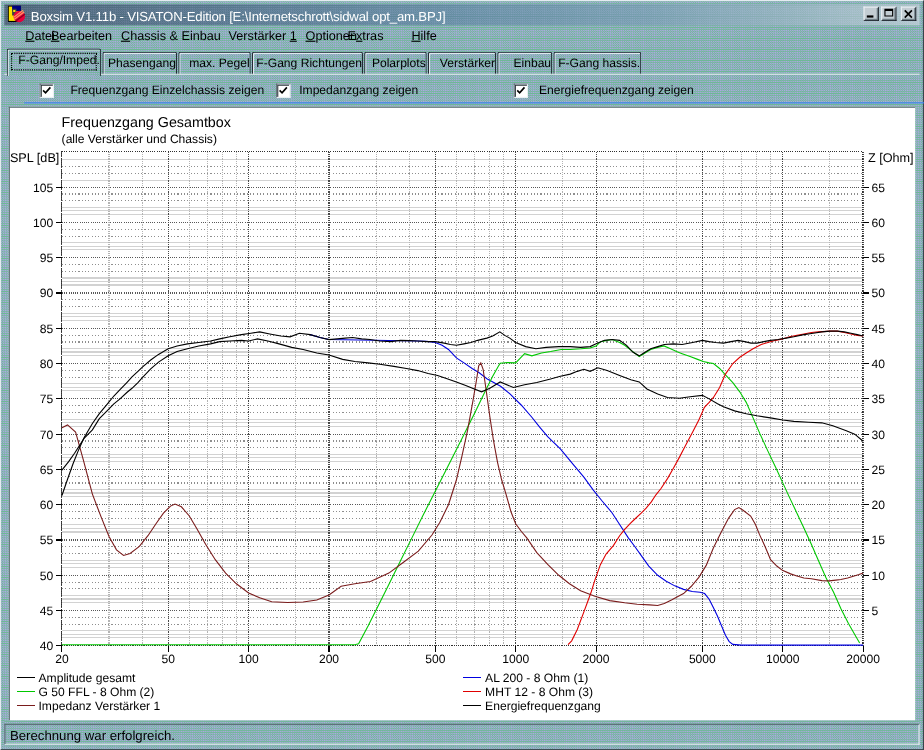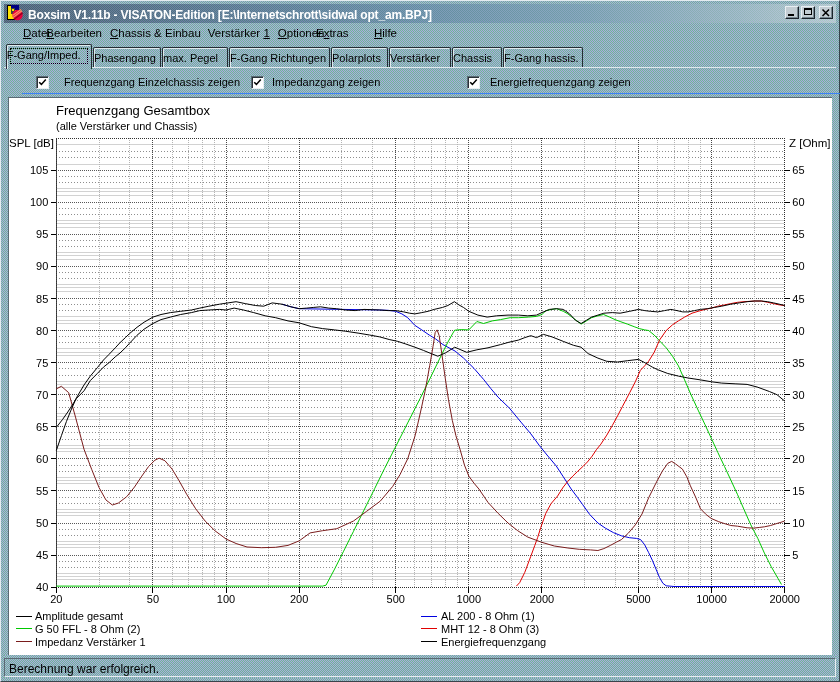--- a/index.html
+++ b/index.html
@@ -1,25 +1,25 @@
 <!DOCTYPE html>
 <html><head><meta charset="utf-8"><style>
 *{margin:0;padding:0;box-sizing:border-box}
 html,body{width:840px;height:682px;overflow:hidden}
 body{font-family:"Liberation Sans",sans-serif;position:relative;background:#fff}
 .dith{background-image:repeating-conic-gradient(#aca9e0 0% 25%,#6eb896 0% 50%);background-size:2px 2px}
 .frame{position:absolute;left:0;top:0;width:840px;height:682px;border:1px solid #e4ecf0;border-right-color:#38444c;border-bottom-color:#38444c}
 .titlebar{position:absolute;left:4px;top:4px;width:832px;height:19px;background-image:repeating-conic-gradient(rgba(190,185,235,0.22) 0% 25%,rgba(40,110,80,0.10) 0% 50%),linear-gradient(90deg,#4b6175 0%,#587890 25%,#6a92a9 50%,#7da4b6 70%,#9dbcc5 88%,#bdd1d6 100%);background-size:2px 2px,100% 100%}
 .title-ic{position:absolute;left:3px;top:1px;width:16px;height:16px}
-.title-tx{position:absolute;left:24px;top:3.5px;font-size:12px;font-weight:bold;color:#fff;white-space:pre;letter-spacing:-0.18px}
+.title-tx{position:absolute;left:24px;top:3.5px;font-size:12px;font-weight:normal;color:#fff;white-space:pre;letter-spacing:-0.18px}
 .tbtn{position:absolute;top:2px;width:14px;height:13px;background:#c3cdd3;border:1px solid #e8eef2;border-right-color:#1c242c;border-bottom-color:#1c242c;box-shadow:inset -1px -1px 0 #76868e}
 .menubar{position:absolute;left:4px;top:23px;width:832px;height:20px}
 .menubar span{position:absolute;top:4px;font-size:11.5px;color:#000;white-space:pre}
 .tabrow{position:absolute;left:4px;top:43px;width:832px;height:25px}
-.tab{position:absolute;top:4px;height:21px;border:1px solid #242c34;border-bottom:none;border-top-left-radius:2px;border-top-right-radius:2px;box-shadow:inset 1px 1px 0 #dfe9ed;font-size:11px;color:#000;text-align:left;padding-top:4px;white-space:pre}
+.tab{position:absolute;top:4px;height:21px;border:1px solid #242c34;border-bottom:none;border-top-left-radius:2px;border-top-right-radius:2px;box-shadow:inset 1px 1px 0 #dfe9ed;font-size:11px;color:#000;text-align:right;padding-top:4px;white-space:pre}
 .tabsel{top:1px;height:25px;z-index:5}
 .tabsel .foc{position:absolute;left:3px;top:3px;right:3px;bottom:5px;border:1px dotted #000}
 .page{position:absolute;left:4px;top:67px;width:832px;height:588px;border-top:1px solid #dfe9ed}
 .toolband{position:absolute;left:22px;top:68px;width:832px;height:26px;border-bottom:1px solid #3b82f6}
 .cb{position:absolute;top:7.5px;width:13px;height:13px;background:#fff;border:1px solid #5a6a74;border-right-color:#e8eef2;border-bottom-color:#e8eef2;box-shadow:inset 1px 1px 0 #2a3238}
 .cb svg{position:absolute;left:1px;top:1px}
 .cblbl{position:absolute;top:8px;font-size:11px;color:#000;white-space:pre}
 .panel{position:absolute;left:8px;top:97px;width:824px;height:558px;background:#fff;border-top:1px solid #5a6a74;border-left:1px solid #5a6a74}
 .status{position:absolute;left:4px;top:655px;width:832px;height:23px}
 .stbox{position:absolute;left:0px;top:3px;width:832px;height:19px;border:1px solid #5a6a74;border-right-color:#e8eef2;border-bottom-color:#e8eef2}
@@ -61,21 +61,21 @@
  <span style="left:312px">E<u>x</u>tras</span>
  <span style="left:370px"><u>H</u>ilfe</span>
 </div>
 <div class="tabrow">
  <div class="tab dith tabsel" style="left:1.7px;width:86px"><div class="foc"></div>F-Gang/Imped.</div>
  <div class="tab dith" style="left:89px;width:68px">Phasengang</div>
  <div class="tab dith" style="left:158px;width:66px">max. Pegel</div>
  <div class="tab dith" style="left:225px;width:101px">F-Gang Richtungen</div>
  <div class="tab dith" style="left:327px;width:57px">Polarplots</div>
  <div class="tab dith" style="left:385px;width:62px">Verstärker</div>
- <div class="tab dith" style="left:448px;width:50px">Chassis</div>
+ <div class="tab dith" style="left:448px;width:50px">Einbau</div>
  <div class="tab dith" style="left:499px;width:80px">F-Gang hassis.</div>
 </div>
 <div class="page"></div>
 <div class="toolband">
  <div class="cb" style="left:13.5px">
       <svg width="9" height="9" viewBox="0 0 9 9">
         <path d="M1.2 4.2 L3.4 6.4 L7.8 1.4" stroke="#000" stroke-width="1.5" fill="none"></path>
       </svg>
     </div>
  <span class="cblbl" style="left:42px">Frequenzgang Einzelchassis zeigen</span>

